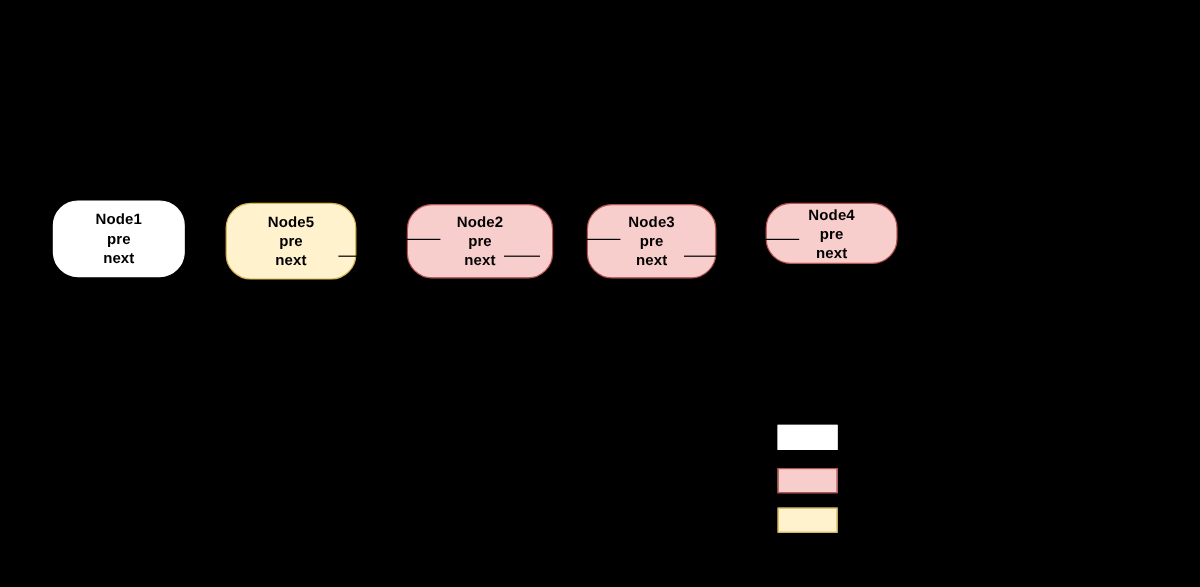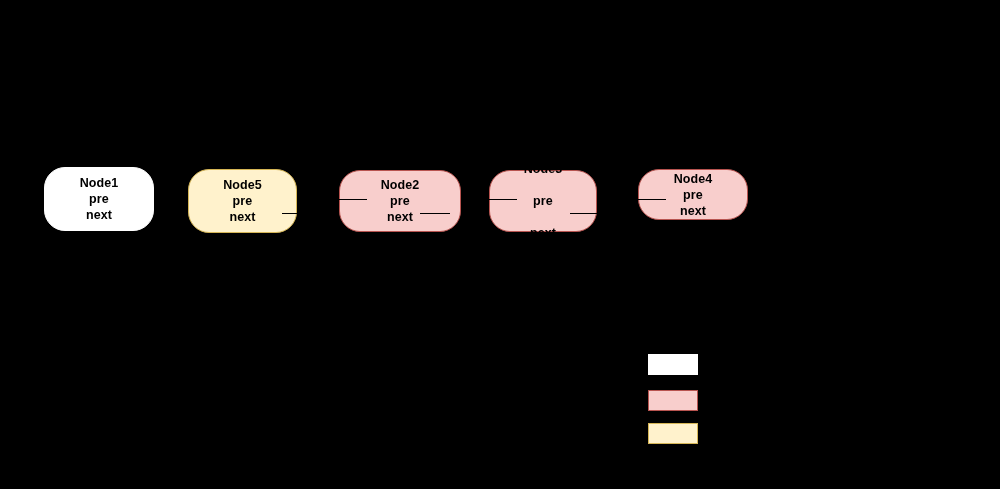--- a/index.html
+++ b/index.html
@@ -107,21 +107,21 @@
     <span class="line">pre</span>
     <span class="line">next</span>
   </div>
 
   <div class="node pink" style="left:339px; top:170px; width:122px; height:62px;">
     <span class="line">Node2</span>
     <span class="line">pre</span>
     <span class="line">next</span>
   </div>
 
-  <div class="node pink" style="left:489px; top:170px; width:108px; height:62px;gap:16px;">
+  <div class="node pink" style="left:489px; top:170px; width:108px; height:62px;">
     <span class="line">Node3</span>
     <span class="line">pre</span>
     <span class="line">next</span>
   </div>
 
   <div class="node pink" style="left:638px; top:169px; width:110px; height:51px;">
     <span class="line">Node4</span>
     <span class="line">pre</span>
     <span class="line">next</span>
   </div>

